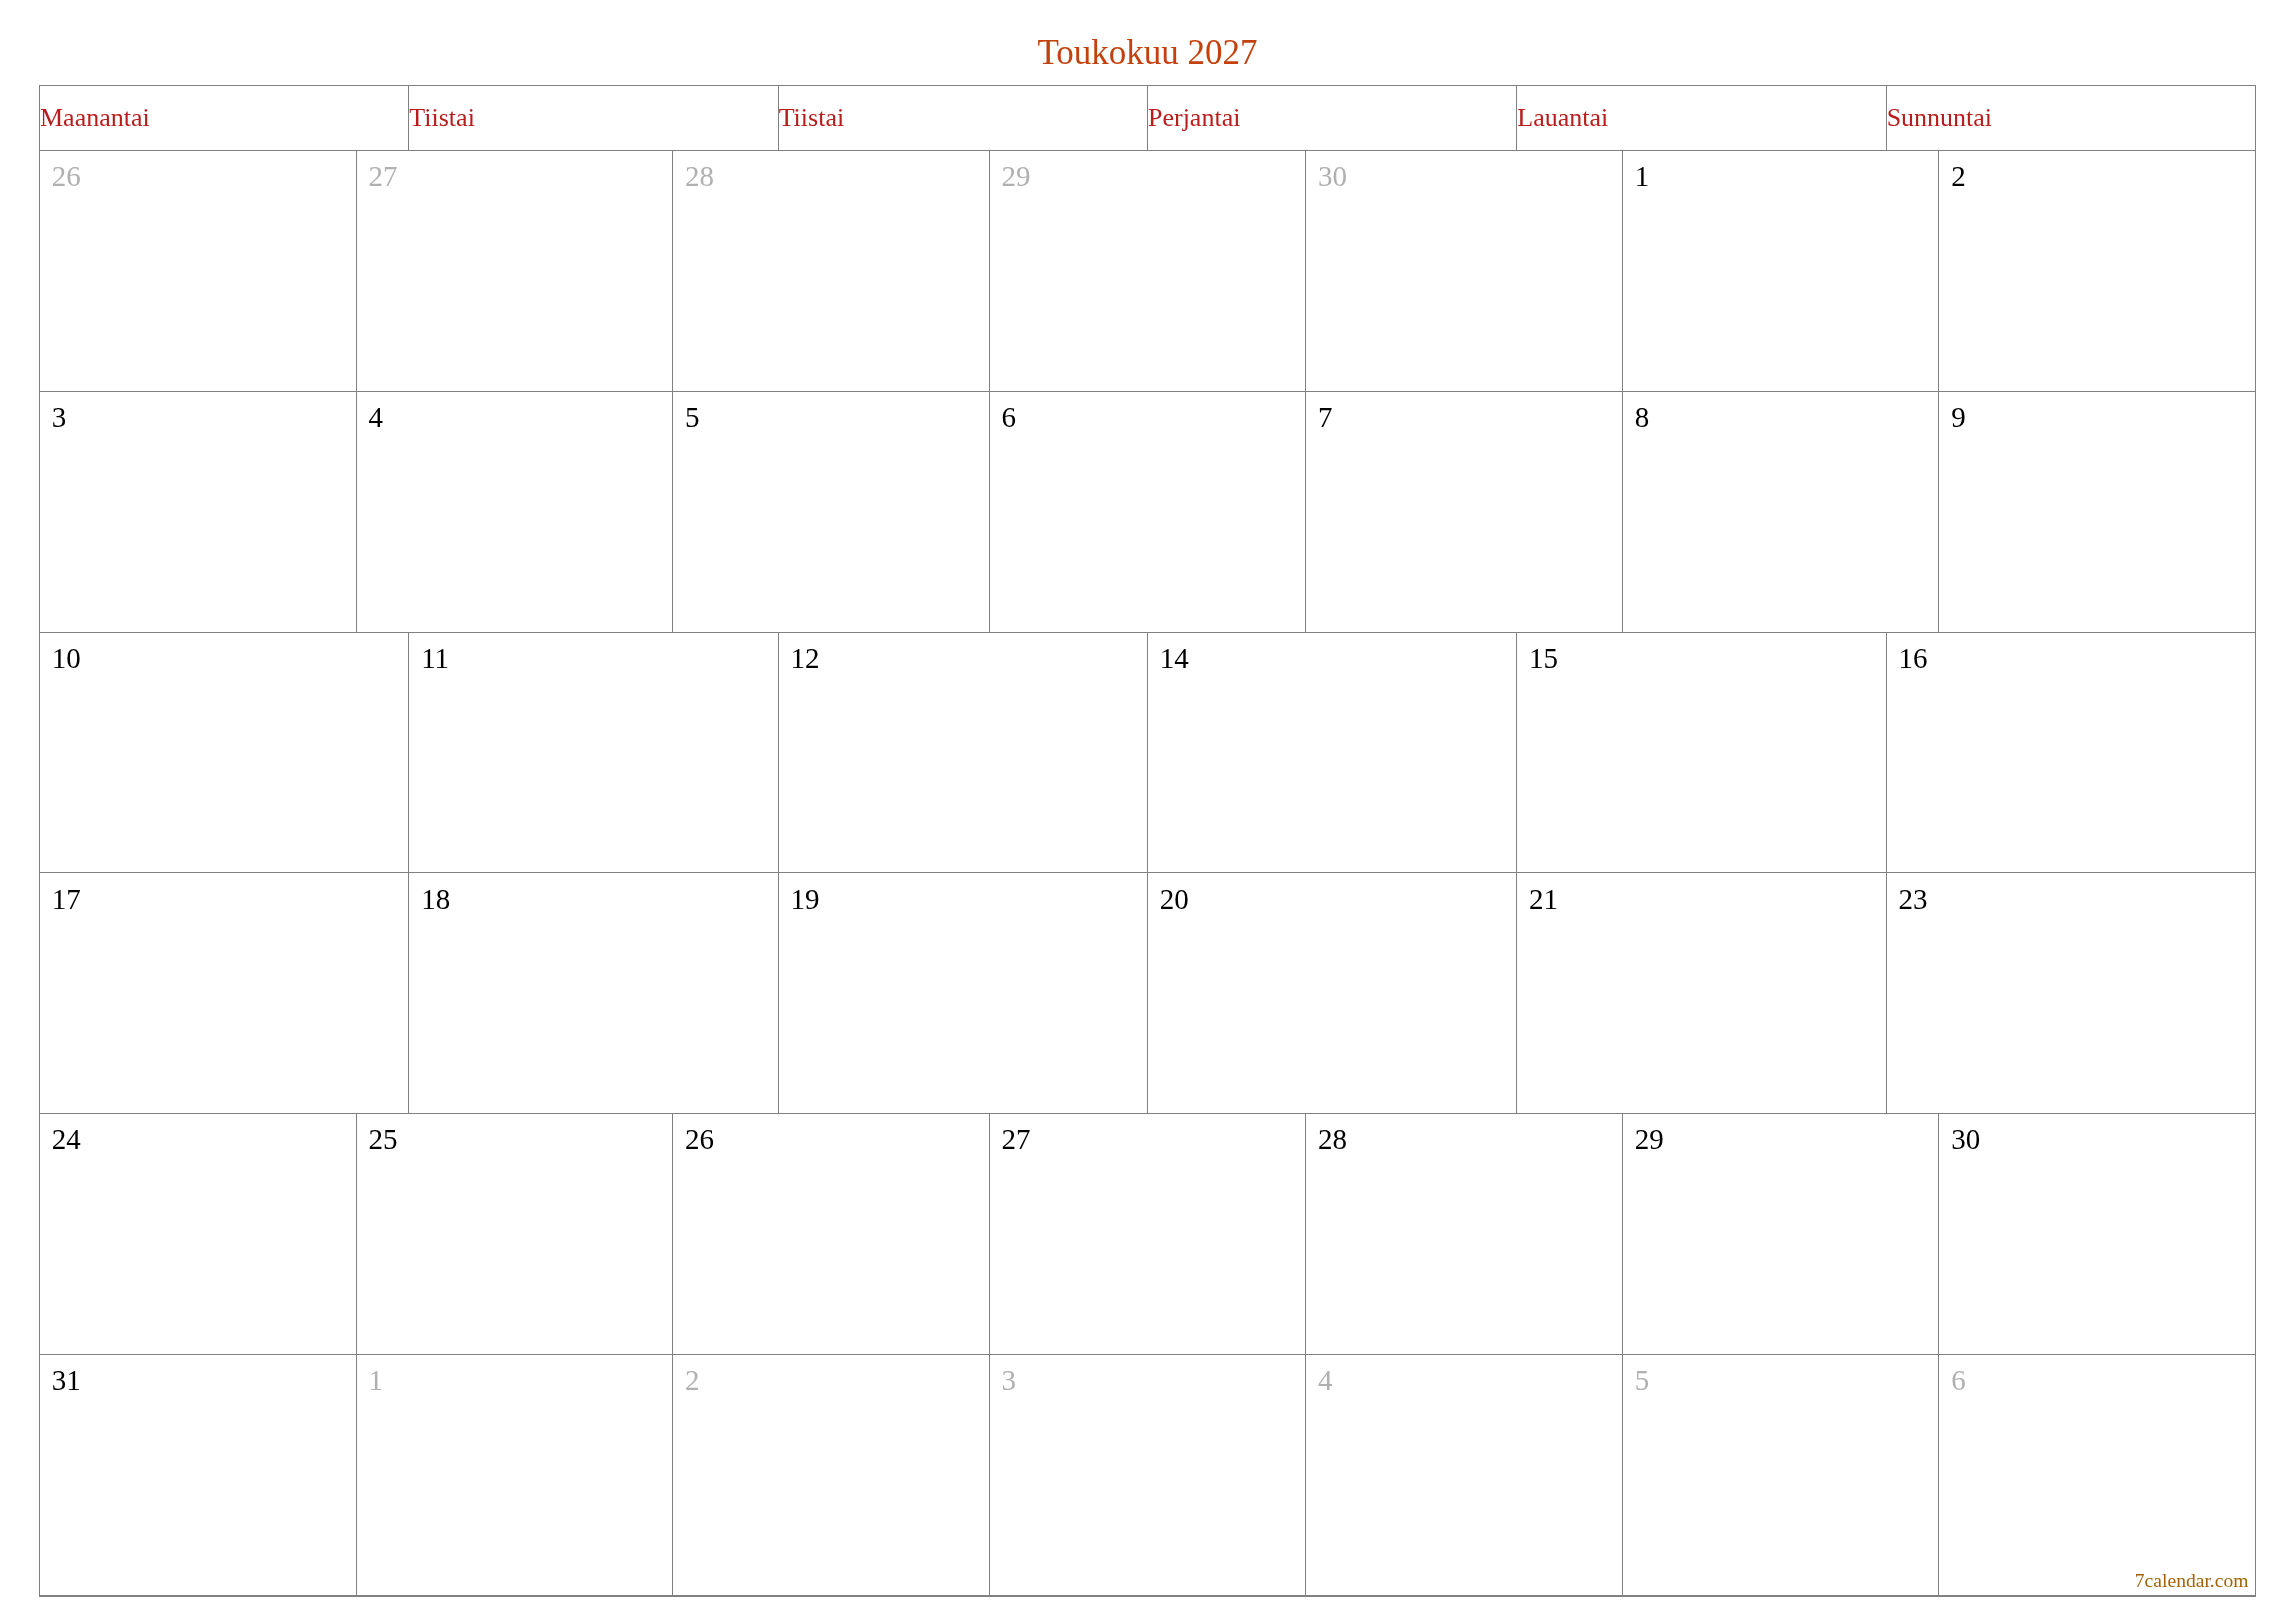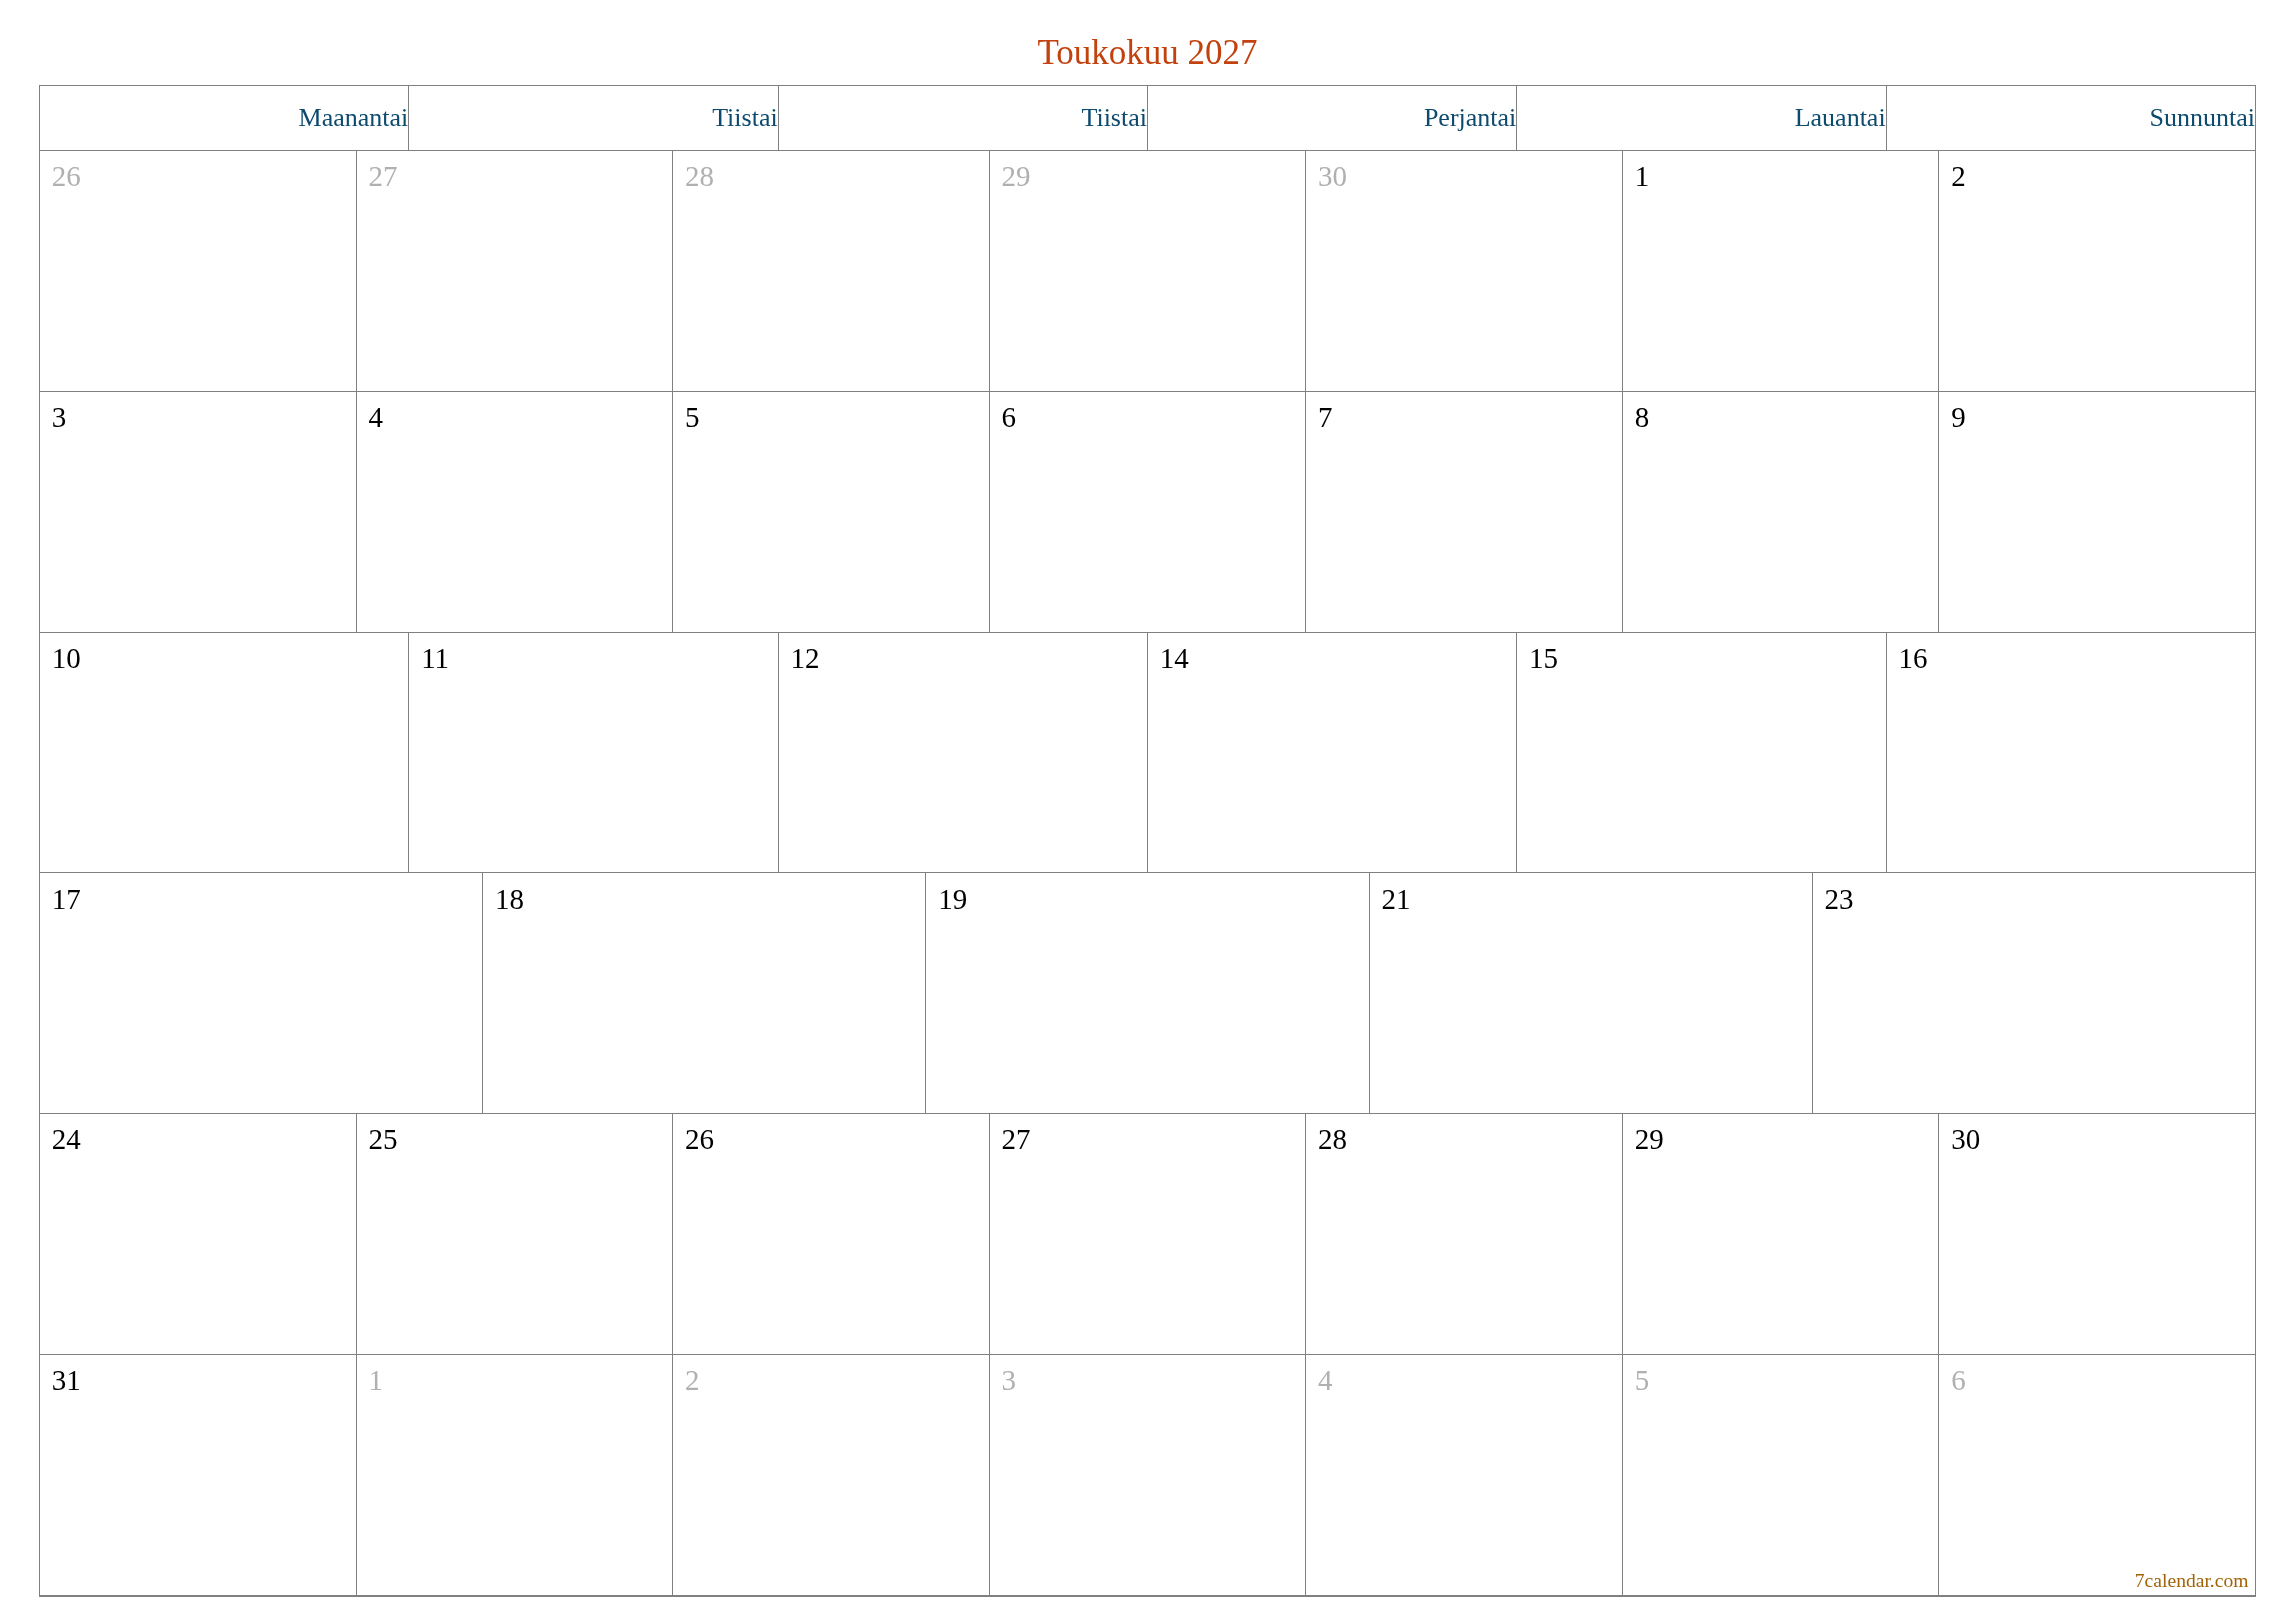--- a/index.html
+++ b/index.html
@@ -31,24 +31,24 @@
     position: relative;
   }
   .header-row {
     display: flex;
     flex: 0 0 auto;
   }
   .header-cell {
     flex: 1;
     border-right: 1.3px solid #808080;
     border-bottom: 1.3px solid #808080;
-    text-align: right;
+    text-align: left;
     padding: 17px 0;
     font-size: 26px;
-    color: #0c4a6e;
+    color: #b91c1c;
   }
   .header-cell:last-child {
     border-right: none;
   }
   .week-row {
     display: flex;
     flex: 1;
   }
   .day-cell {
     flex: 1;
@@ -115,20 +115,21 @@
       <div class="day-cell"><span>11</span></div>
       <div class="day-cell"><span>12</span></div>
       <div class="day-cell"><span>14</span></div>
       <div class="day-cell"><span>15</span></div>
       <div class="day-cell"><span>16</span></div>
     </div>
   <div class="week-row">
       <div class="day-cell"><span>17</span></div>
       <div class="day-cell"><span>18</span></div>
       <div class="day-cell"><span>19</span></div>
+      <div class="day-cell"><span>20</span></div>
       <div class="day-cell"><span>21</span></div>
       <div class="day-cell"><span>23</span></div>
     </div>
   <div class="week-row">
       <div class="day-cell"><span>24</span></div>
       <div class="day-cell"><span>25</span></div>
       <div class="day-cell"><span>26</span></div>
       <div class="day-cell"><span>27</span></div>
       <div class="day-cell"><span>28</span></div>
       <div class="day-cell"><span>29</span></div>

